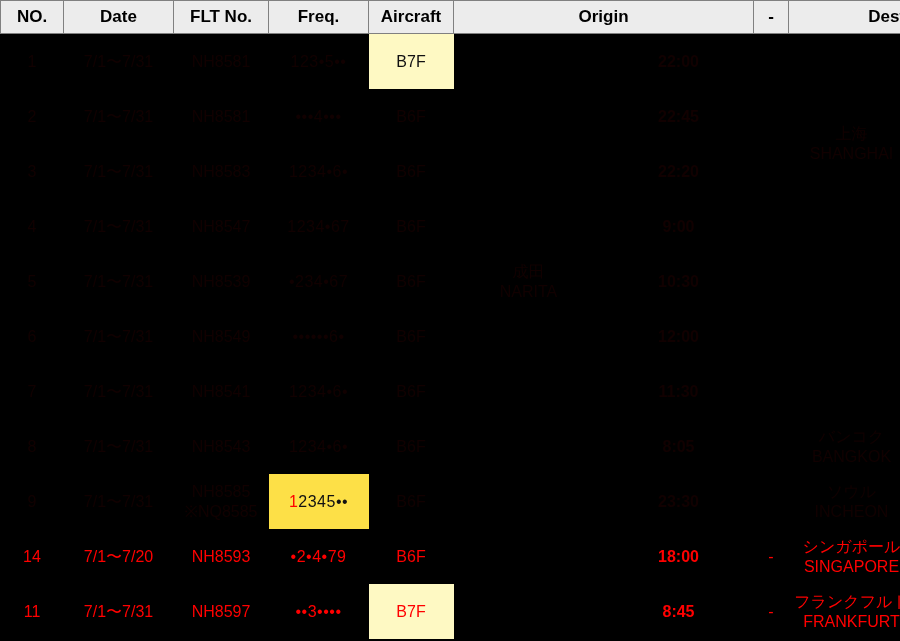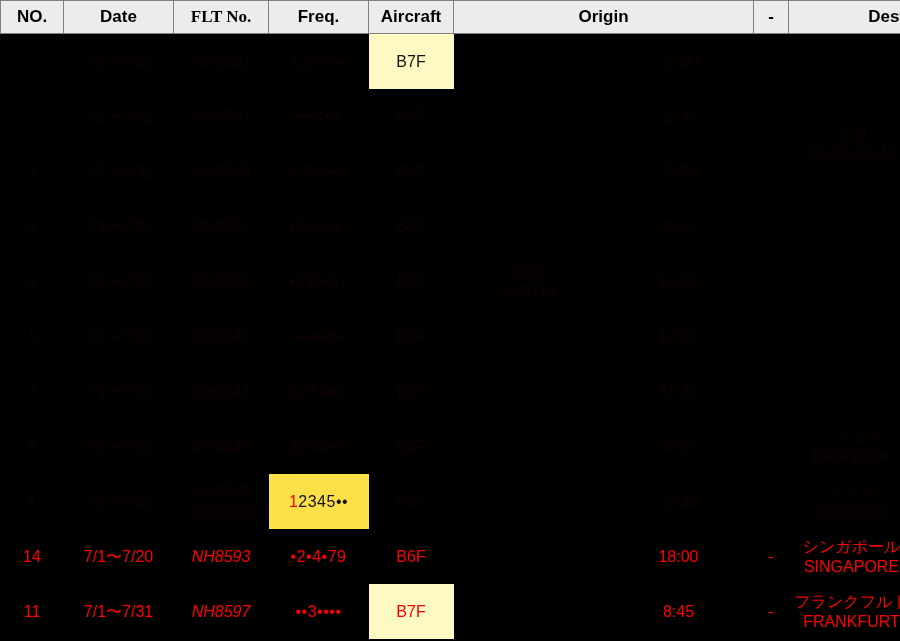--- a/index.html
+++ b/index.html
@@ -55,33 +55,33 @@
   td.cell-freq-hl {
     background: #fde047;
     color: #111111 !important;
     font-size: 17px;
     letter-spacing: 0.5px;
   }
   td.cell-freq-hl .first-digit { color: #ff0000; }
 
   td.col-no     { width: 58px; }
   td.col-date   { width: 105px; }
-  td.col-flt    { width: 90px; font-style: italic; }
+  td.col-flt    { width: 90px; }
   td.col-freq   { width: 95px; letter-spacing: 0.5px; }
   td.col-ac     { width: 80px; }
   td.col-origin { width: 200px; }
-  td.col-dep    { width: 0; }
+  td.col-dep    { width: 0; font-weight: bold; }
   td.col-dash   { width: 30px; }
   td.col-dest   { width: 160px; }
 
   .origin-cell, .dest-cell { line-height: 1.3; }
   .flt-2line { line-height: 1.25; }
   th.th-no     { width: 58px; }
   th.th-date   { width: 105px; }
-  th.th-flt    { width: 90px; font-family: Liberation Serif, serif; }
+  th.th-flt    { width: 90px; }
   th.th-freq   { width: 95px; }
   th.th-ac     { width: 80px; margin-left: 32px; }
   th.th-origin { width: 295px; }
   th.th-dash   { width: 30px; }
   th.th-dest   { width: 247px; }
 </style>
 </head>
 <body>
 
 <table id="flight-table">

